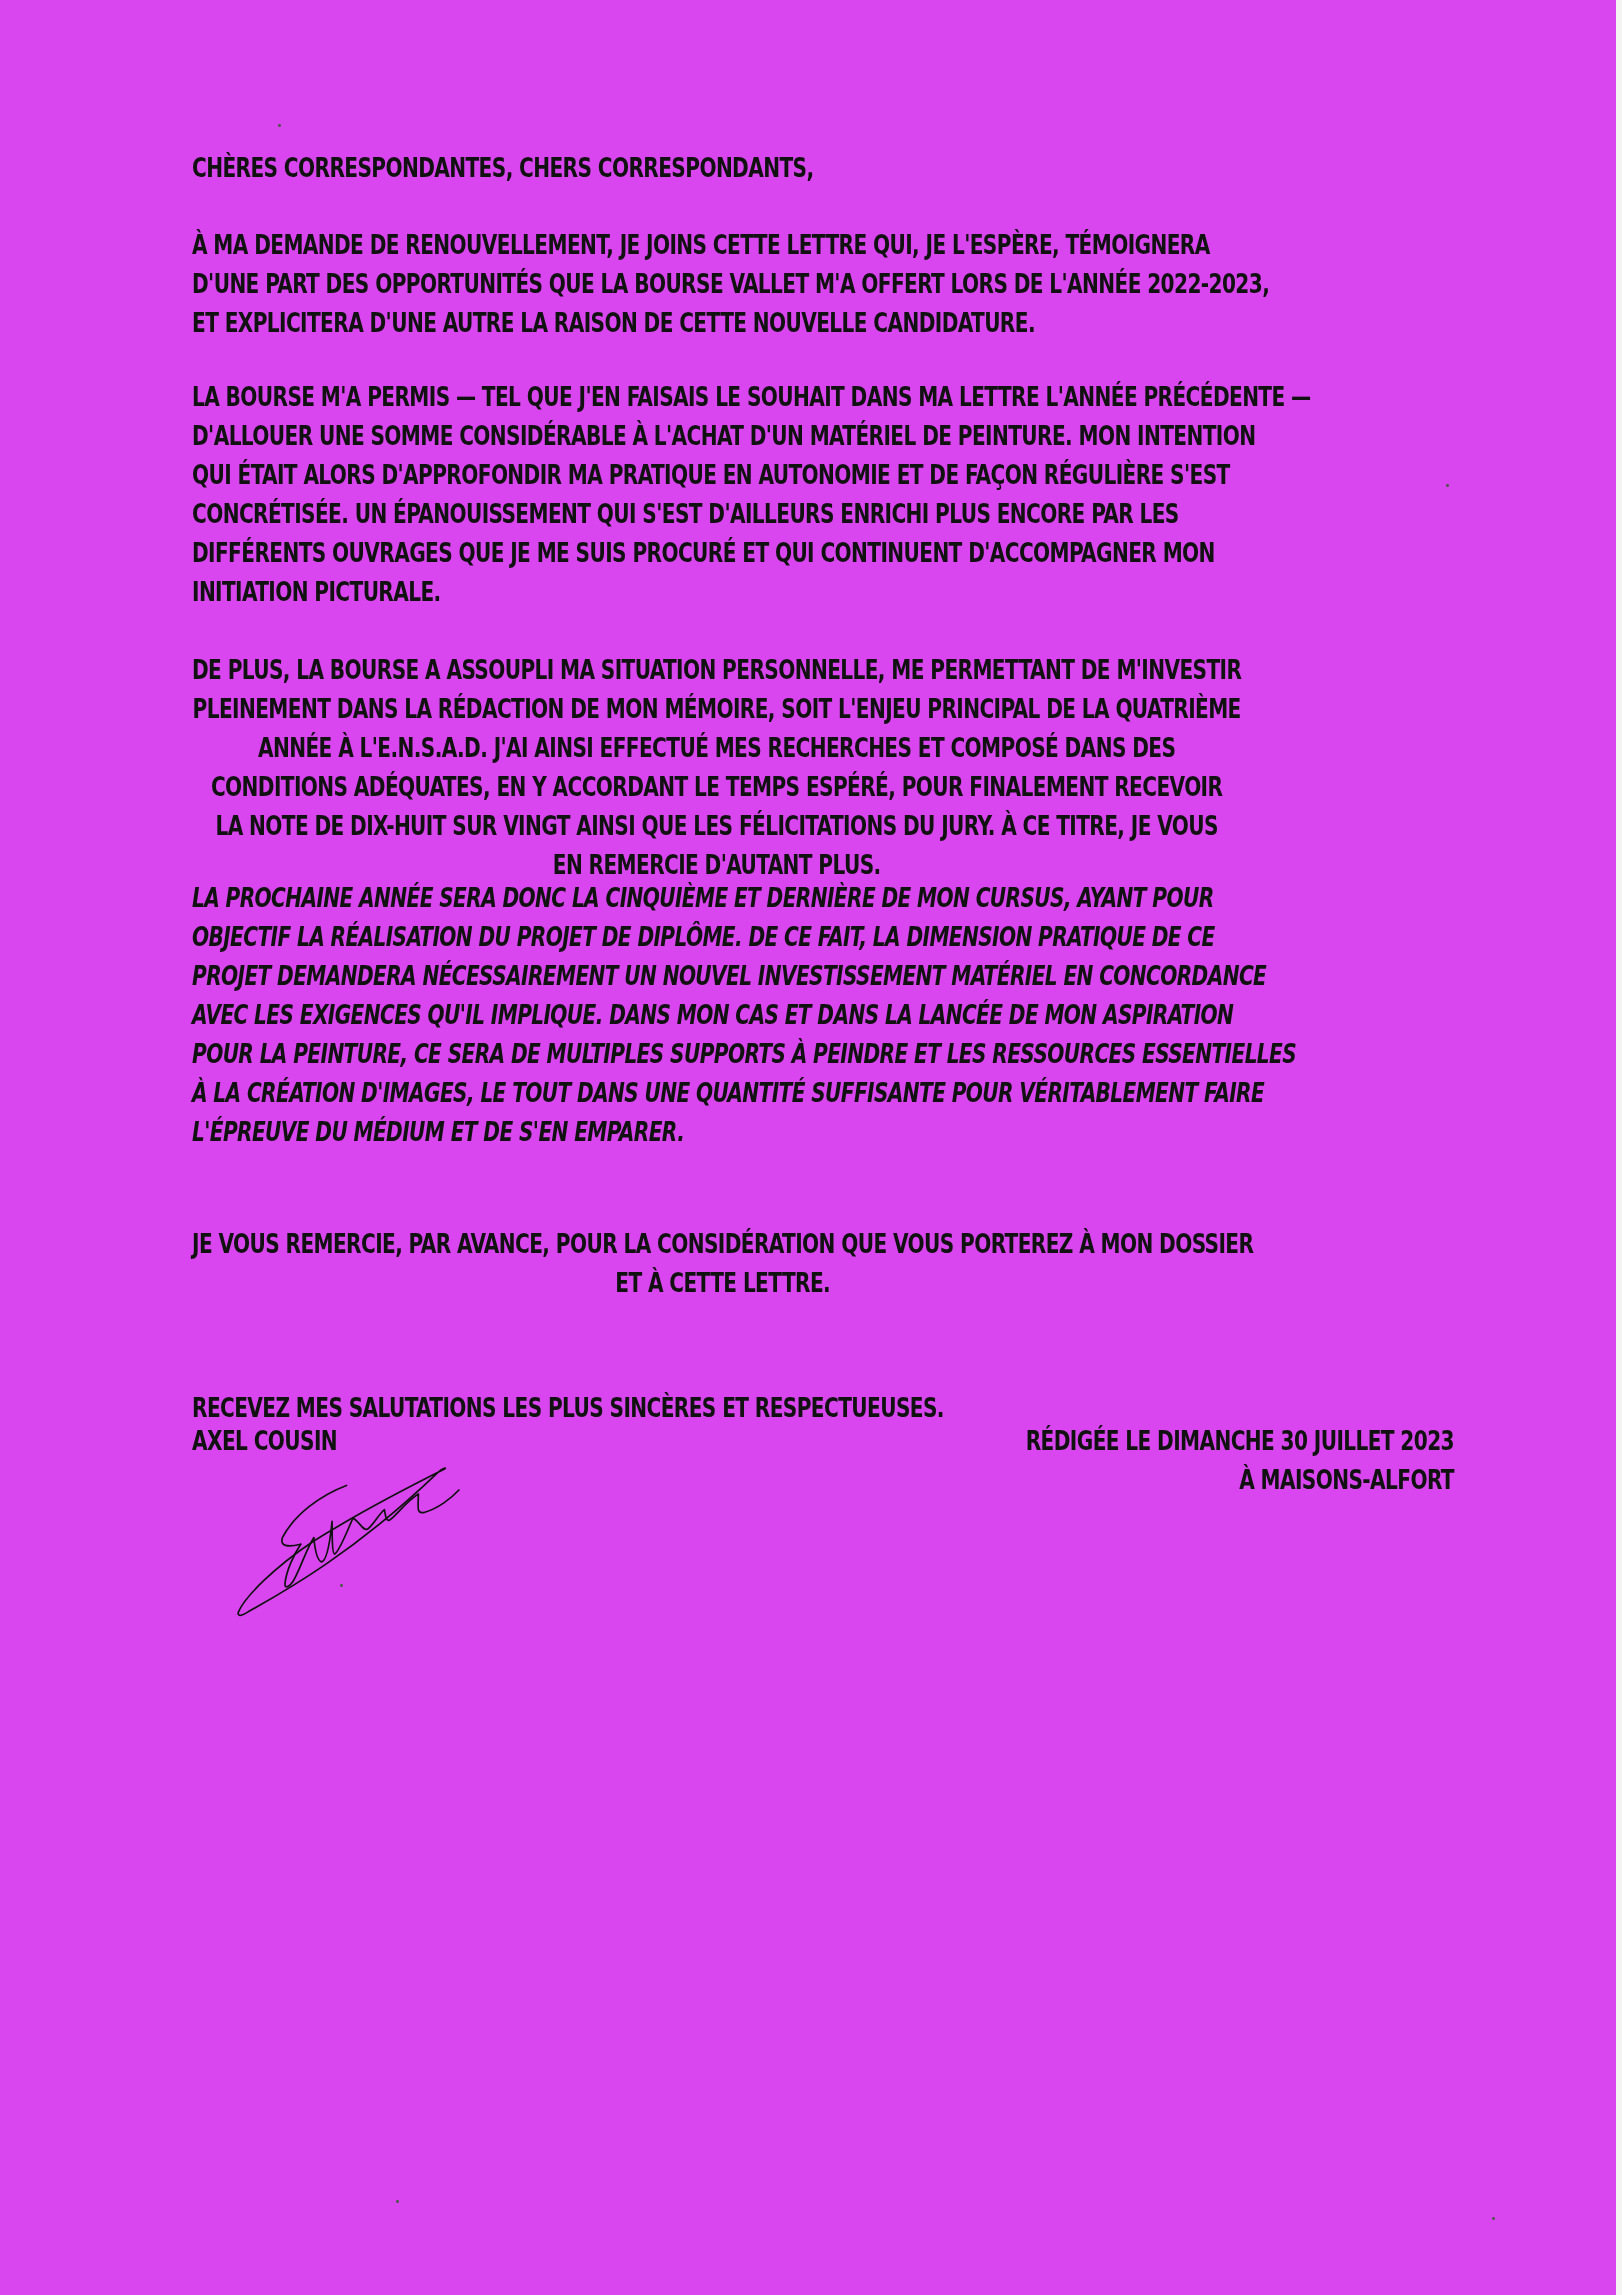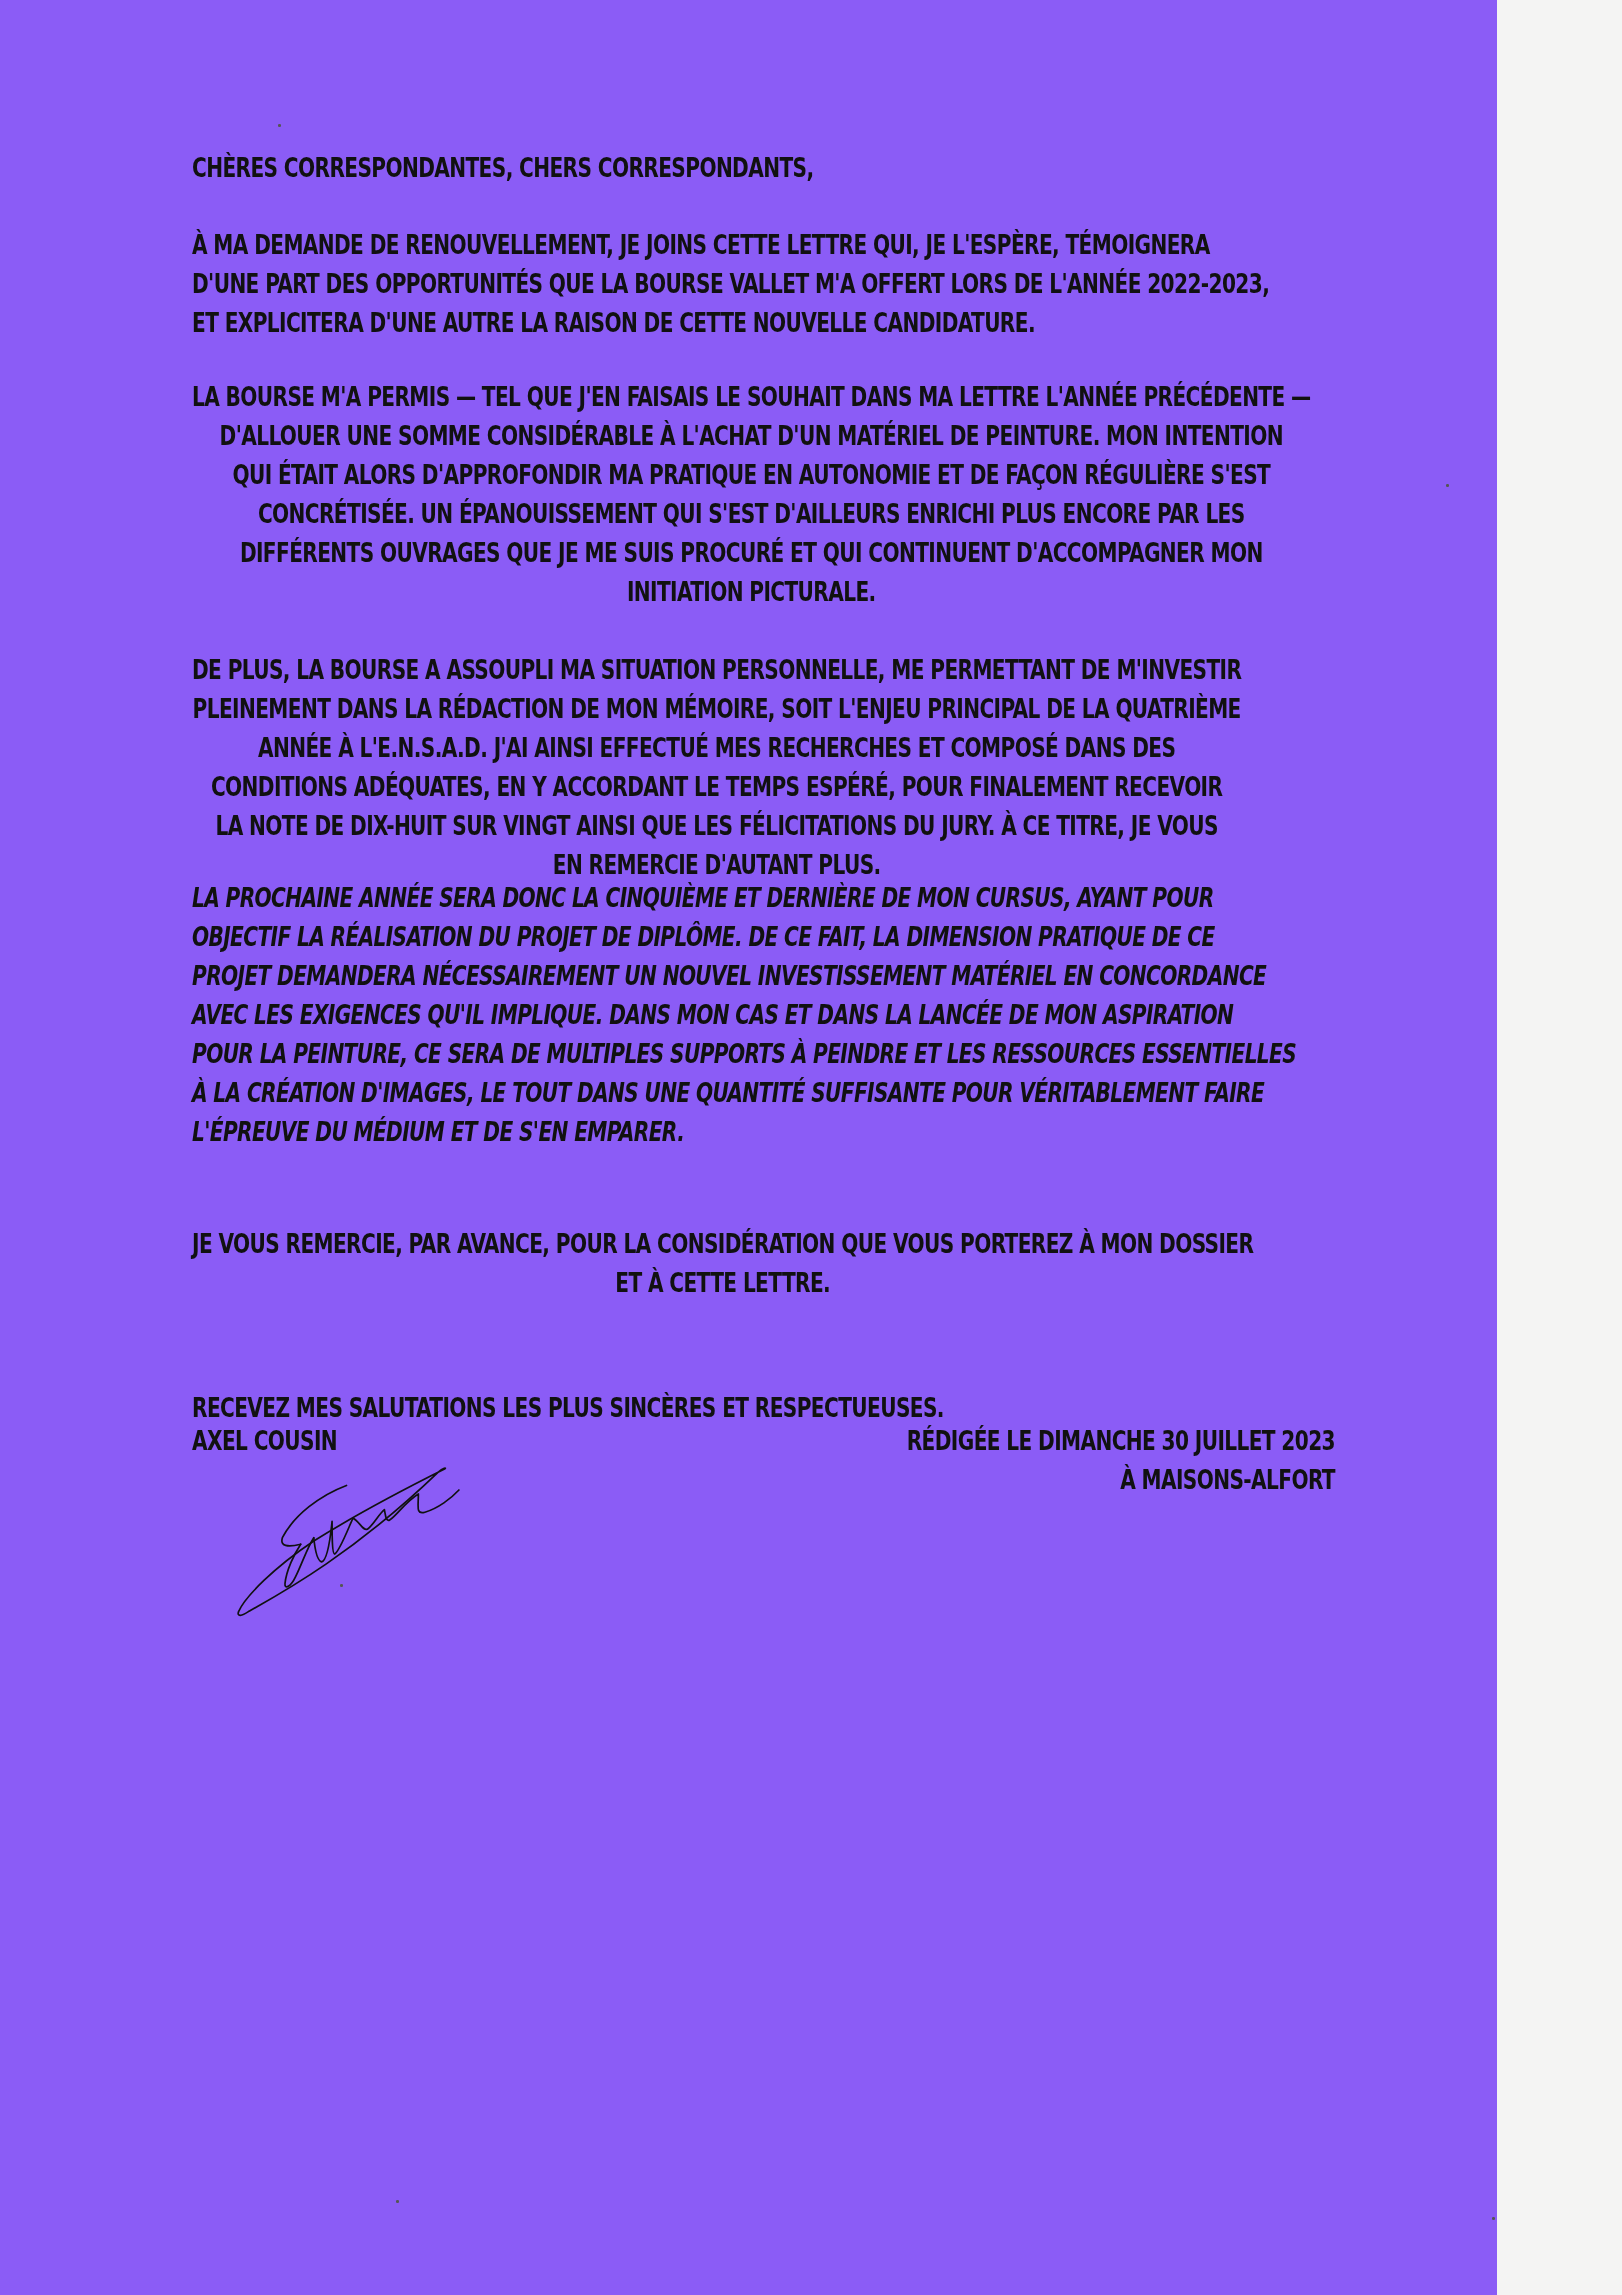--- a/index.html
+++ b/index.html
@@ -9,43 +9,43 @@
   body {
     width: 1623px;
     height: 2295px;
     background: #f4f4f3;
     position: relative;
     overflow: hidden;
   }
   .page {
     position: absolute;
     left: 0; top: 0;
-    width: 1497px; height: 2295px;
-    background: #8b5cf6;
+    width: 1616px; height: 2295px;
+    background: #d946ef;
   }
   .hand {
     font-family: "DejaVu Sans Condensed", "DejaVu Sans", sans-serif;
     font-stretch: condensed;
     text-transform: uppercase;
     color: #111;
     font-weight: bold;
     letter-spacing: -0.7px;
     font-size: 26px;
     line-height: 39px;
     transform: scaleX(0.86);
     transform-origin: left top;
     white-space: nowrap;
   }
   .block {
     position: absolute;
     left: 192px;
   }
   .salutation { top: 149px; }
   .p1 { top: 226px; }
-  .p2 { top: 378px; text-align: center; }
+  .p2 { top: 378px; }
   .p3 { top: 651px; text-align: center; }
   .p4 { top: 879px; font-style: italic; }
   .p5 { top: 1225px; text-align: center; }
   .p6 { top: 1361px; margin-top: 28px; }
   .author { top: 1422px; }
   .dateline {
     position: absolute;
     right: 162px;
     top: 1422px;
     text-align: right;

